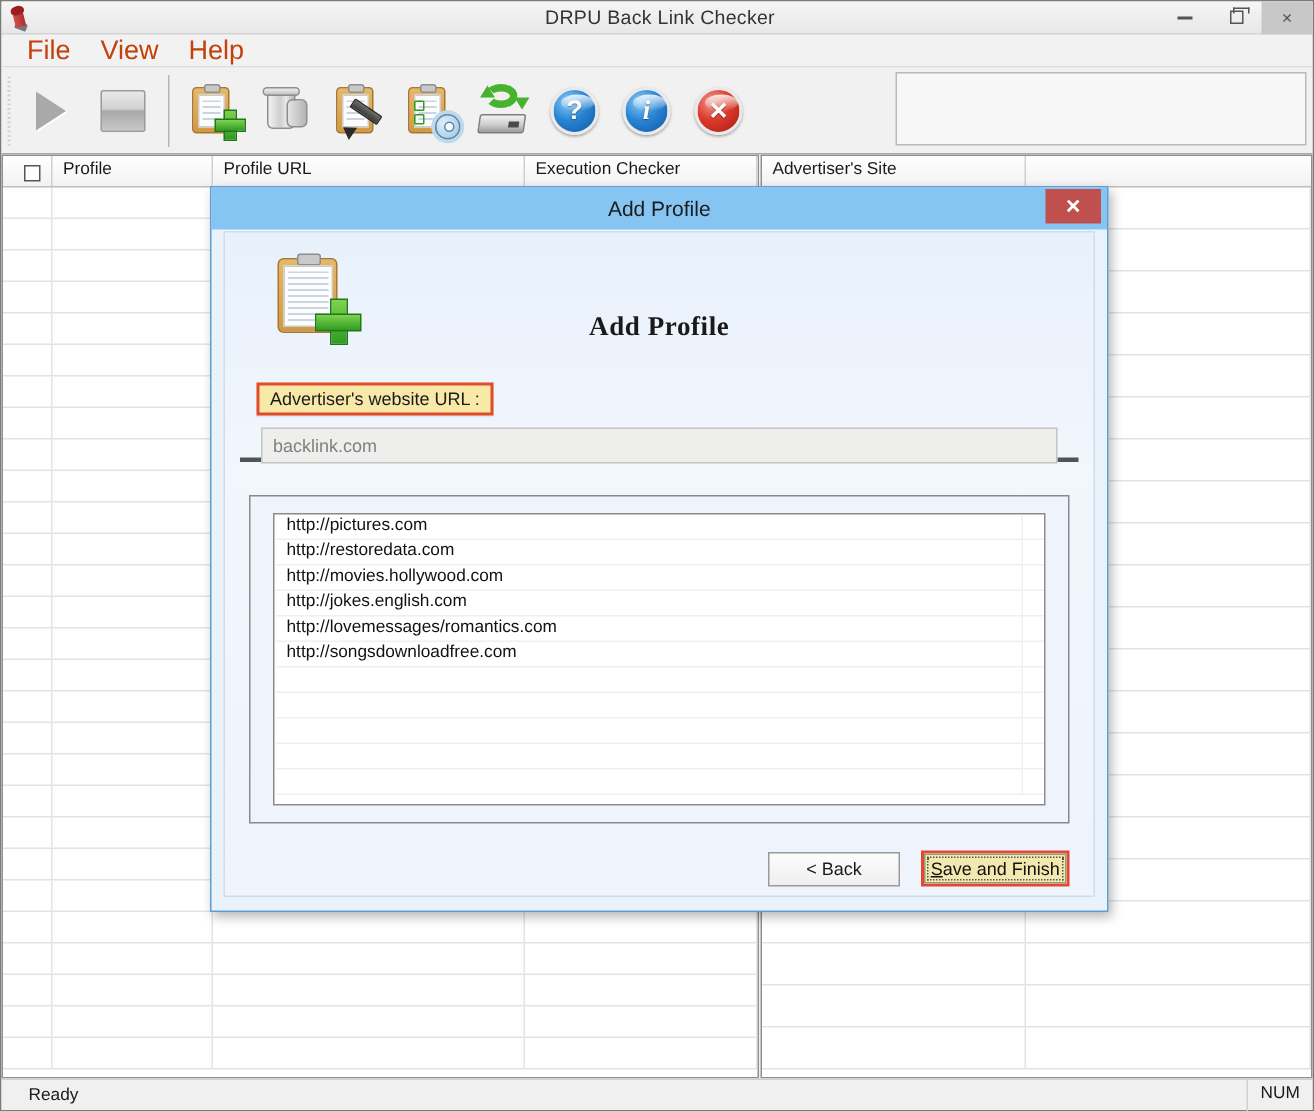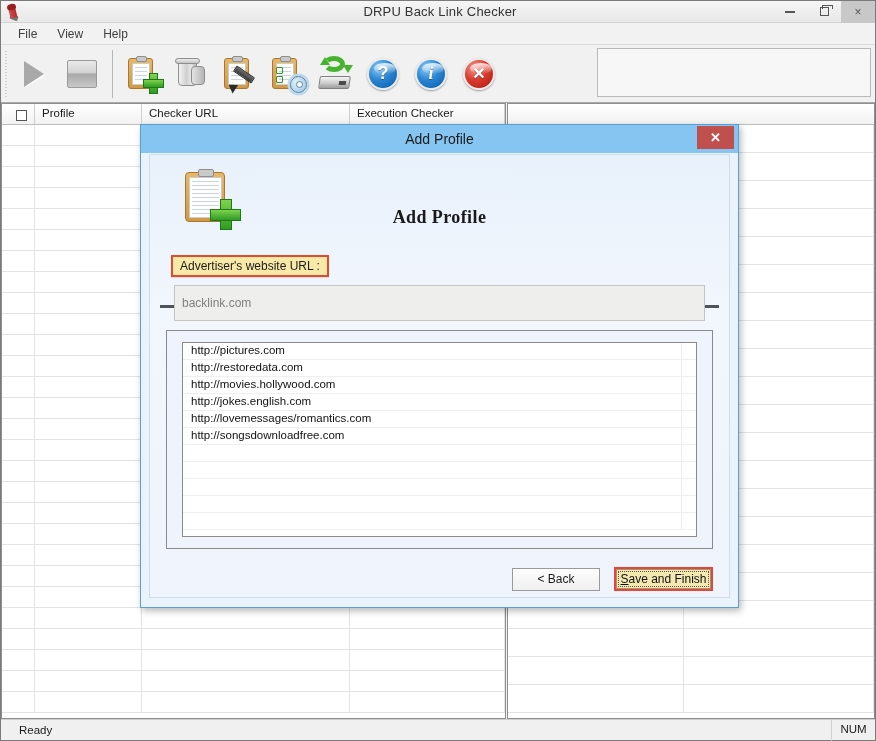--- a/index.html
+++ b/index.html
@@ -69,21 +69,21 @@
   }
   #btn-close { background:#c8c8c8; color:#f4f4f4; font-size:14px; }
 
   
   #menu-bar {
     height:22px; flex:0 0 22px;
     background:#f2f2f2; border-bottom:1px solid #dcdcdc;
     display:flex; align-items:center; padding-left:8px; gap:2px;
   }
   .menu-item {
-    padding:3px 9px; font-size:12px; color:#404040; cursor:default;
+    padding:3px 9px; font-size:18px; color:#c2410c; cursor:default;
   }
 
   
   #toolbar {
     height:58px; flex:0 0 58px;
     background:#f1f1f1;
     border-bottom:1px solid #a9a9a9;
     display:flex; align-items:center;
     position:relative;
   }
@@ -288,21 +288,21 @@
     font-family:"Liberation Serif", serif; font-size:18px; font-weight:bold; color:#1a1a1a;
     letter-spacing:.4px;
   }
   #url-label {
     position:absolute; left:21px; top:100px;
     background:#f9e9a8; border:2px solid #e04a2f;
     padding:2px 7px; font-size:12px; color:#1a1a1a;
     box-shadow:0 1px 1px rgba(0,0,0,.1);
   }
   #url-input {
-    position:absolute; left:24px; right:24px; top:130px; height:36px;
+    position:absolute; left:24px; right:24px; top:130px; height:24px;
     background:#eeeeec; border:1px solid #c4c4c4;
     display:flex; align-items:center; padding-left:7px;
     font-size:12px; color:#808080;
   }
   #dlg-sep { height:3px; margin:0 10px; background:#4f5458; flex:0 0 3px; }
   #dlg-list-area { flex:1 1 auto; position:relative; }
   #list-group {
     position:absolute; left:16px; right:16px; top:22px; bottom:48px;
     border:1px solid #8a8a8a; background:#eff4fc;
   }
@@ -473,21 +473,21 @@
   </div>
 
   <div id="grids">
 
     <div class="grid-panel" id="grid-left">
       <div class="grid-head">
         <div class="hc hc-check">
           <span class="hdr-checkbox"></span>
         </div>
         <div class="hc" style="flex:0 0 107px;">Profile</div>
-        <div class="hc" style="flex:0 0 208px;">Checker URL</div>
+        <div class="hc" style="flex:0 0 208px;">Profile URL</div>
         <div class="hc" style="flex:1 1 auto;">Execution Checker</div>
       </div>
       <div class="grid-body" id="left-body">
           <div class="grow">
             <div class="gc" style="flex:0 0 33px;"></div>
             <div class="gc" style="flex:0 0 107px;"></div>
             <div class="gc" style="flex:0 0 208px;"></div>
             <div class="gc" style="flex:1 1 auto;"></div>
           </div>
           <div class="grow">
@@ -650,20 +650,21 @@
             <div class="gc" style="flex:0 0 33px;"></div>
             <div class="gc" style="flex:0 0 107px;"></div>
             <div class="gc" style="flex:0 0 208px;"></div>
             <div class="gc" style="flex:1 1 auto;"></div>
           </div>
         </div>
     </div>
 
     <div class="grid-panel" id="grid-right">
       <div class="grid-head">
+        <div class="hc" style="flex:0 0 176px;">Advertiser's Site</div>
       </div>
       <div class="grid-body" id="right-body">
           <div class="grow">
             <div class="gc" style="flex:0 0 176px;"></div>
             <div class="gc" style="flex:1 1 auto;"></div>
           </div>
           <div class="grow">
             <div class="gc" style="flex:0 0 176px;"></div>
             <div class="gc" style="flex:1 1 auto;"></div>
           </div>

